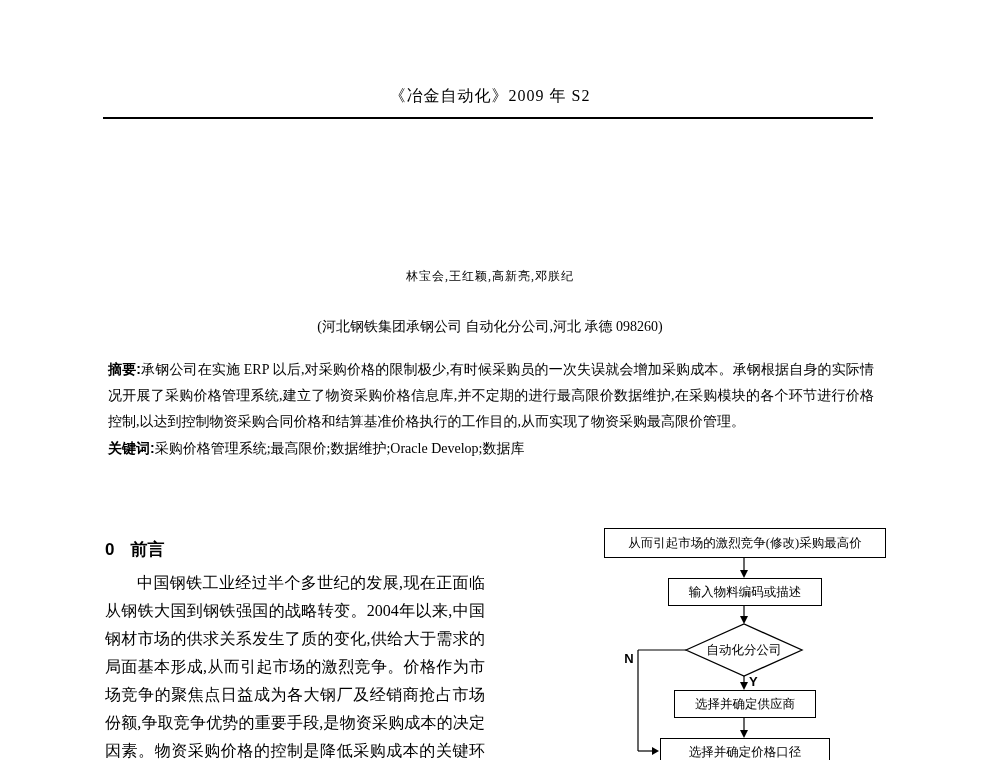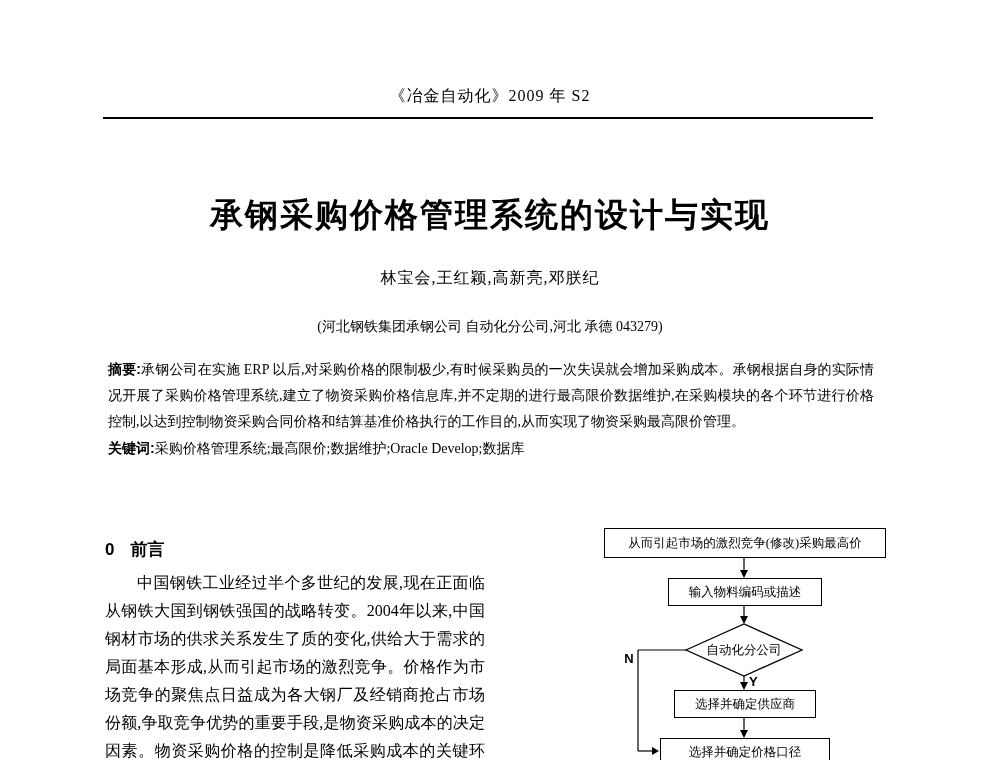--- a/index.html
+++ b/index.html
@@ -20,21 +20,21 @@
     position:absolute;top:117px;left:103px;width:770px;height:2px;
     background:#000;
   }
   .title{
     position:absolute;top:193px;left:105px;width:770px;margin:0;
     text-align:center;font-size:33px;font-weight:bold;letter-spacing:2px;
     font-family:"Liberation Sans","DejaVu Sans",sans-serif;
   }
   .authors{
     position:absolute;top:268px;left:105px;width:770px;
-    text-align:center;font-size:16px;letter-spacing:1px;
+    text-align:center;font-size:12px;letter-spacing:1px;
   }
   .affiliation{
     position:absolute;top:318px;left:105px;width:770px;
     text-align:center;font-size:14px;
   }
   .abs-block{
     position:absolute;top:356px;left:108px;width:766px;
   }
   .abs-block p{margin:0;font-size:14px;line-height:26px;text-align:justify;}
   .abs-block b{font-family:"Liberation Sans","DejaVu Sans",sans-serif;}
@@ -76,23 +76,22 @@
   .box4{left:62px;top:214px;width:168px;height:26px;}
 </style>
 </head>
 <body>
 
 <div class="page">
 
   <div class="journal">《冶金自动化》2009 年 S2</div>
   <div class="rule"></div>
 
-  <h1 class="title">承钢采购价格管理系统的设计与实现</h1>
   <div class="authors">林宝会,王红颖,高新亮,邓朕纪</div>
-  <div class="affiliation">(河北钢铁集团承钢公司 自动化分公司,河北 承德 043279)</div>
+  <div class="affiliation">(河北钢铁集团承钢公司 自动化分公司,河北 承德 098260)</div>
 
   <div class="abs-block">
     <p><b>摘要:</b><span>承钢公司在实施 ERP 以后,对采购价格的限制极少,有时候采购员的一次失误就会增加采购成本。承钢根据自身的实际情况开展了采购价格管理系统,建立了物资采购价格信息库,并不定期的进行最高限价数据维护,在采购模块的各个环节进行价格控制,以达到控制物资采购合同价格和结算基准价格执行的工作目的,从而实现了物资采购最高限价管理。</span></p>
     <p><b>关键词:</b><span>采购价格管理系统;最高限价;数据维护;Oracle Develop;数据库</span></p>
   </div>
 
   <div class="left-col">
     <div class="sec-head">
       <span class="num">0</span><span>前言</span>
     </div>

